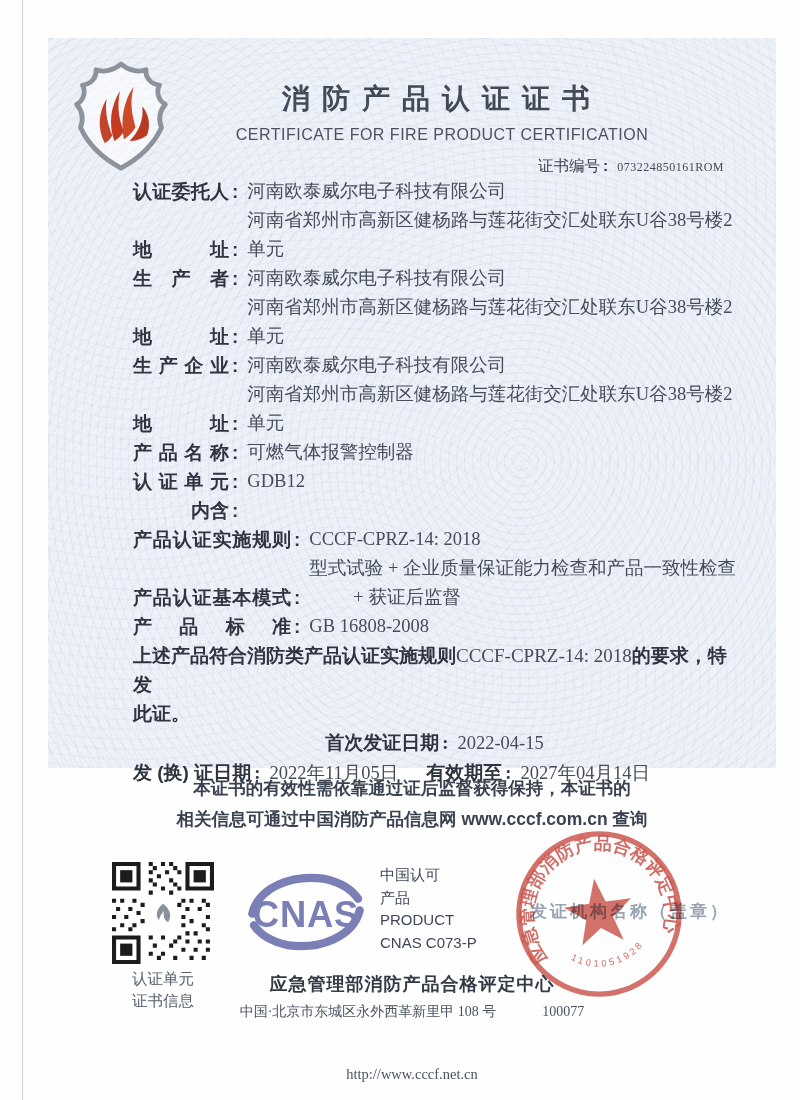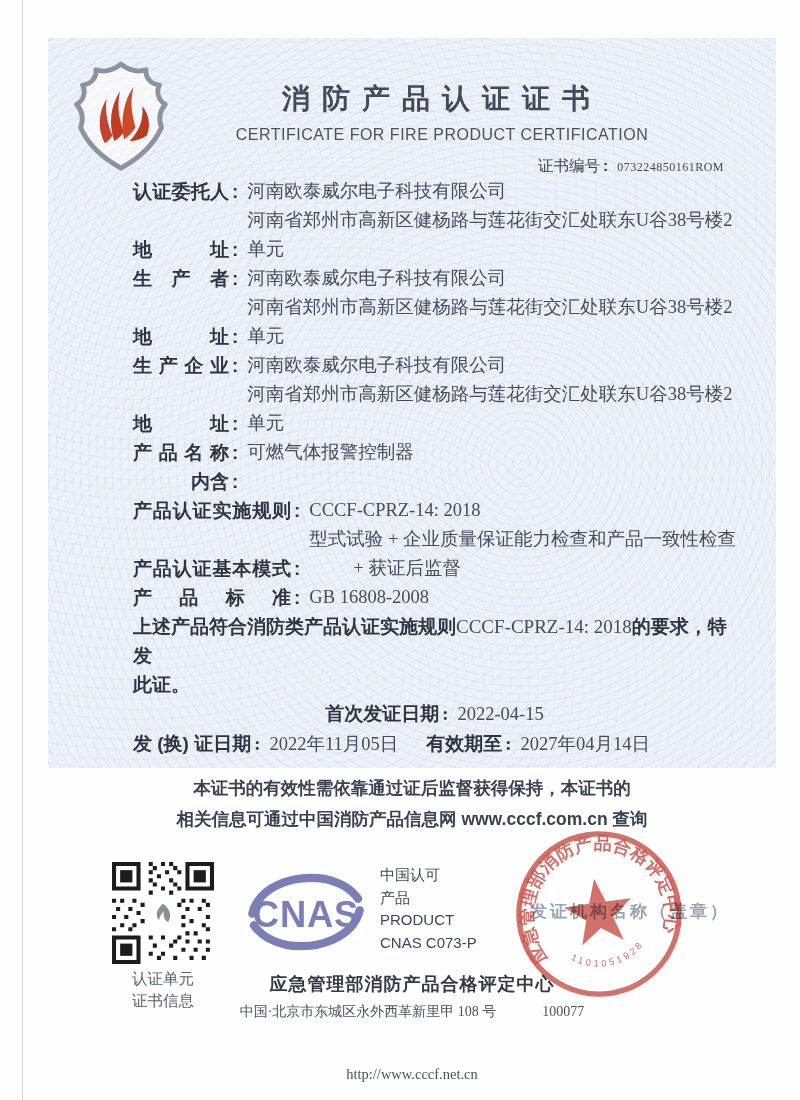--- a/index.html
+++ b/index.html
@@ -124,20 +124,24 @@
         <div class="row">
           <span class="lbl"><span class="lbl-text">地址</span><span class="colon">:</span></span>
           <span class="valwrap"><span class="val">河南省郑州市高新区健杨路与莲花街交汇处联东U谷38号楼2单元</span></span>
         </div>
 
         <div class="row">
           <span class="lbl"><span class="lbl-text">产品名称</span><span class="colon">:</span></span>
           <span class="valwrap"><span class="val">可燃气体报警控制器</span></span>
         </div>
 
+        <div class="row">
+          <span class="lbl"><span class="lbl-text">认证单元</span><span class="colon">:</span></span>
+          <span class="valwrap"><span class="val">GDB12</span></span>
+        </div>
 
         <div class="row indent">
           <span class="lbl"><span class="lbl-text">内含</span><span class="colon">:</span></span>
         </div>
 
         <div class="row wide">
           <span class="lbl"><span class="lbl-text">产品认证实施规则</span><span class="colon">:</span></span>
           <span class="valwrap"><span class="val">CCCF-CPRZ-14: 2018</span></span>
         </div>
 

